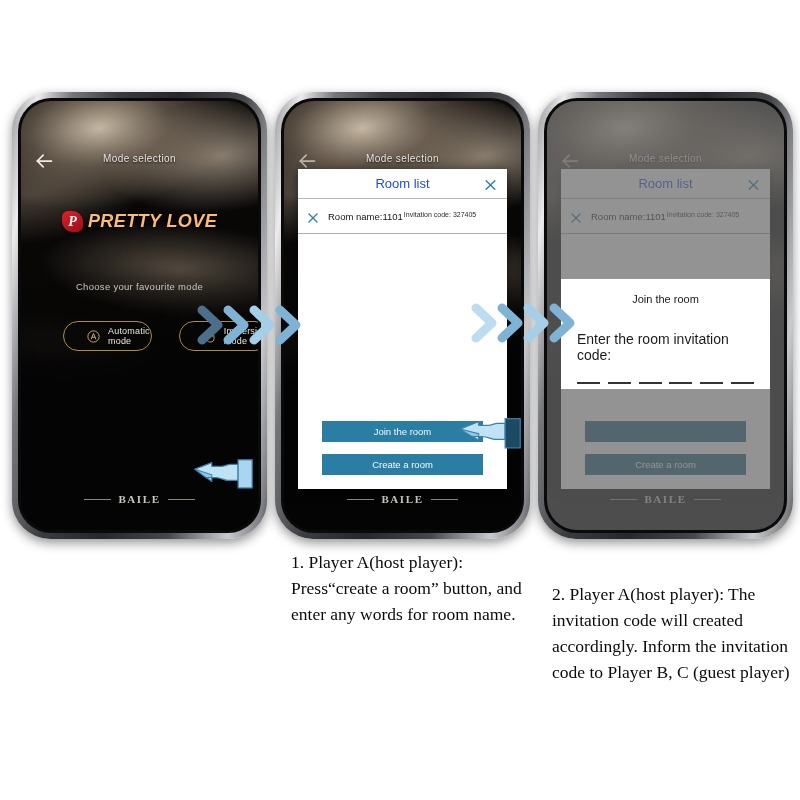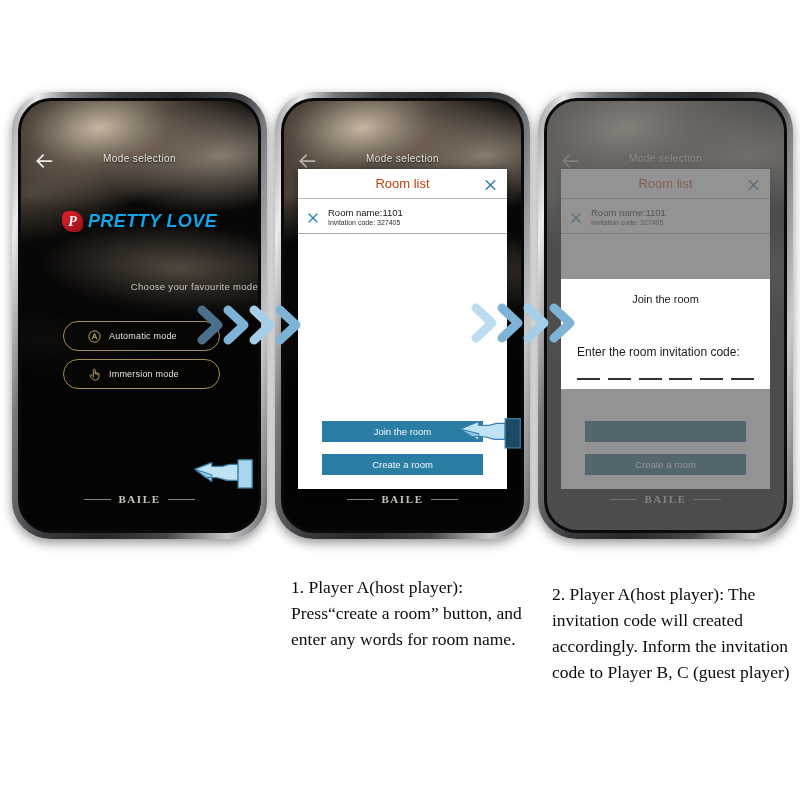--- a/index.html
+++ b/index.html
@@ -98,33 +98,33 @@
     width: 21px; height: 21px; border-radius: 6px 11px 6px 11px;
     background: linear-gradient(145deg,#e0202c,#97101a);
     display: flex; align-items: center; justify-content: center;
     box-shadow: 0 1px 2px rgba(0,0,0,.6);
   }
   .logo-badge span {
     color: #fff; font-family: "Liberation Serif", serif;
     font-size: 14px; font-weight: 700; font-style: italic;
   }
   .logo-text {
-    color: #0ea5e9; font-size: 18px; font-weight: 700;
+    color: #fdba74; font-size: 18px; font-weight: 700;
     font-style: italic; letter-spacing: .4px;
     text-shadow: 0 1px 3px rgba(0,0,0,.85);
   }
   .choose-text {
     position: absolute; left: 0; right: 0; top: 180px;
-    text-align: right; z-index: 6;
+    text-align: center; z-index: 6;
     color: #c9c4bd; font-size: 9.5px; letter-spacing: .3px;
   }
   .mode-list {
     position: absolute; left: 42px; top: 220px;
     width: 157px; z-index: 6;
-    display: flex; flex-direction: column; gap: 8px;
+    display: flex; flex-direction: row; gap: 27px;
   }
   .mode-btn {
     height: 30px; border-radius: 15px;
     border: 1px solid #a98c4e;
     display: flex; align-items: center;
     padding-left: 22px; gap: 7px;
     background: rgba(8,7,6,.55);
   }
   .mode-btn .glyph {
     width: 16px; height: 16px;
@@ -159,33 +159,33 @@
     z-index: 8;
     background: #ffffff;
     box-shadow: 0 2px 9px rgba(0,0,0,.5);
     display: flex; flex-direction: column;
   }
   .dlg-head {
     position: relative; height: 30px;
     border-bottom: 1px solid #b9b9b9;
     display: flex; align-items: center; justify-content: center;
   }
-  .dlg-head .dtitle { font-size: 13px; color: #c2410c; }
+  .dlg-head .dtitle { font-size: 13px; color: #1d4ed8; }
   .dlg-x {
     position: absolute; right: 10px; top: 50%;
     transform: translateY(-50%);
     width: 13px; height: 13px;
   }
   .room-row {
     position: relative; height: 35px;
     border-bottom: 1px solid #aeaeae;
     display: flex; align-items: center; gap: 9px; padding-left: 9px;
   }
   .room-row .rx { width: 12px; height: 12px; flex: none; }
-  .room-texts { display: flex; flex-direction: column; gap: 1px; }
+  .room-texts { display: flex; flex-direction: row; gap: 1px; }
   .room-name { font-size: 9.5px; color: #141414; }
   .room-code { font-size: 7px; color: #2a2a2a; }
   .dlg-body { flex: 1; background: #fff; }
   .dlg-actions {
     padding: 0 24px 14px 24px;
     display: flex; flex-direction: column; gap: 12px;
   }
   .tbtn {
     height: 21px; background: #2b7ea3;
     display: flex; align-items: center; justify-content: center;
@@ -207,33 +207,33 @@
     background: rgba(105,105,105,.72);
   }
   .join-modal {
     position: absolute; left: 14px; right: 14px; top: 178px;
     height: 110px; z-index: 12;
     background: #ffffff;
     display: flex; flex-direction: column;
     padding: 14px 16px 0 16px;
   }
   .join-title { text-align: center; font-size: 11px; color: #191919; }
-  .join-prompt { margin-top: 40px; font-size: 12px; color: #1c1c1c; }
+  .join-prompt { margin-top: 26px; font-size: 14px; color: #1c1c1c; }
   .code-slots {
     margin-top: 19px; display: flex; justify-content: space-between;
   }
   .code-slots .slot { width: 23px; height: 2px; background: #333333; }
 
   
   .caption {
     position: absolute; z-index: 4;
     font-family: "Liberation Serif", serif;
     font-size: 17.5px; line-height: 1.48; color: #0b0b0b;
   }
-  .caption.c1 { left: 291px; top: 575px; width: 248px; }
+  .caption.c1 { left: 291px; top: 550px; width: 248px; }
   .caption.c2 { left: 552px; top: 582px; width: 250px; }
 </style>
 </head>
 <body>
 
 <div id="stage">
 
 
   <div class="phone p1">
     <div class="phone-inner">

